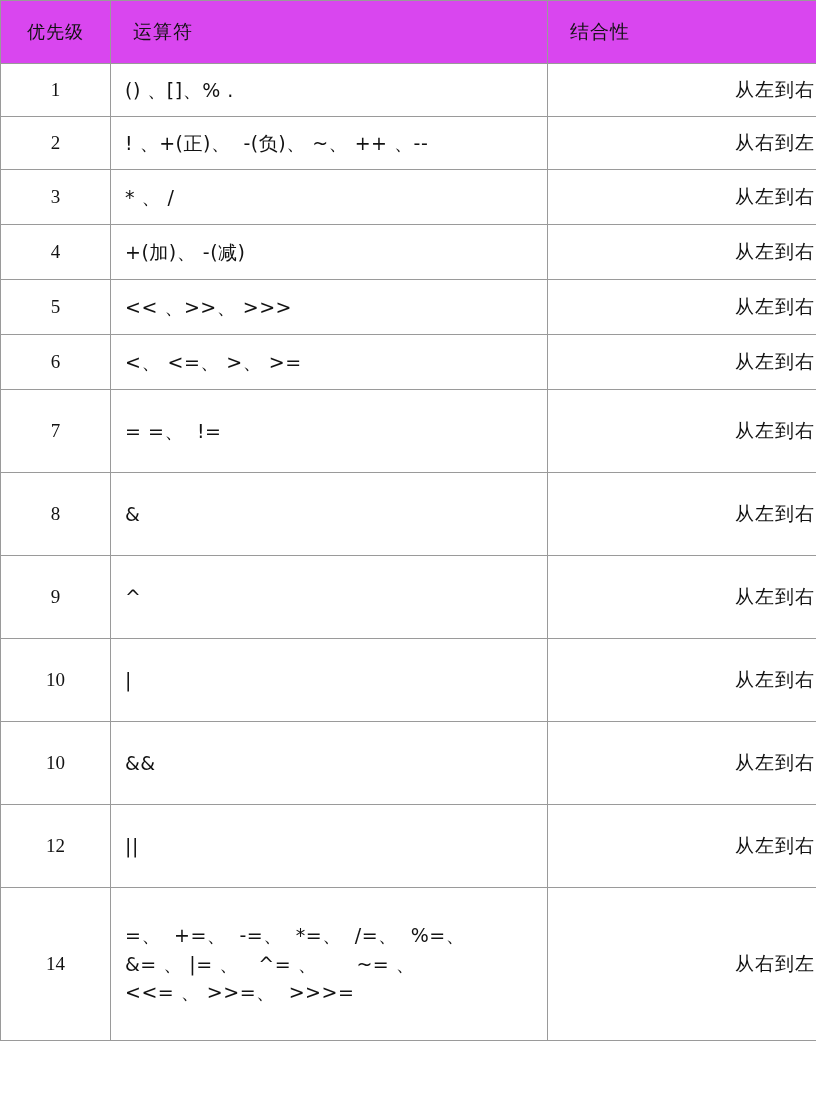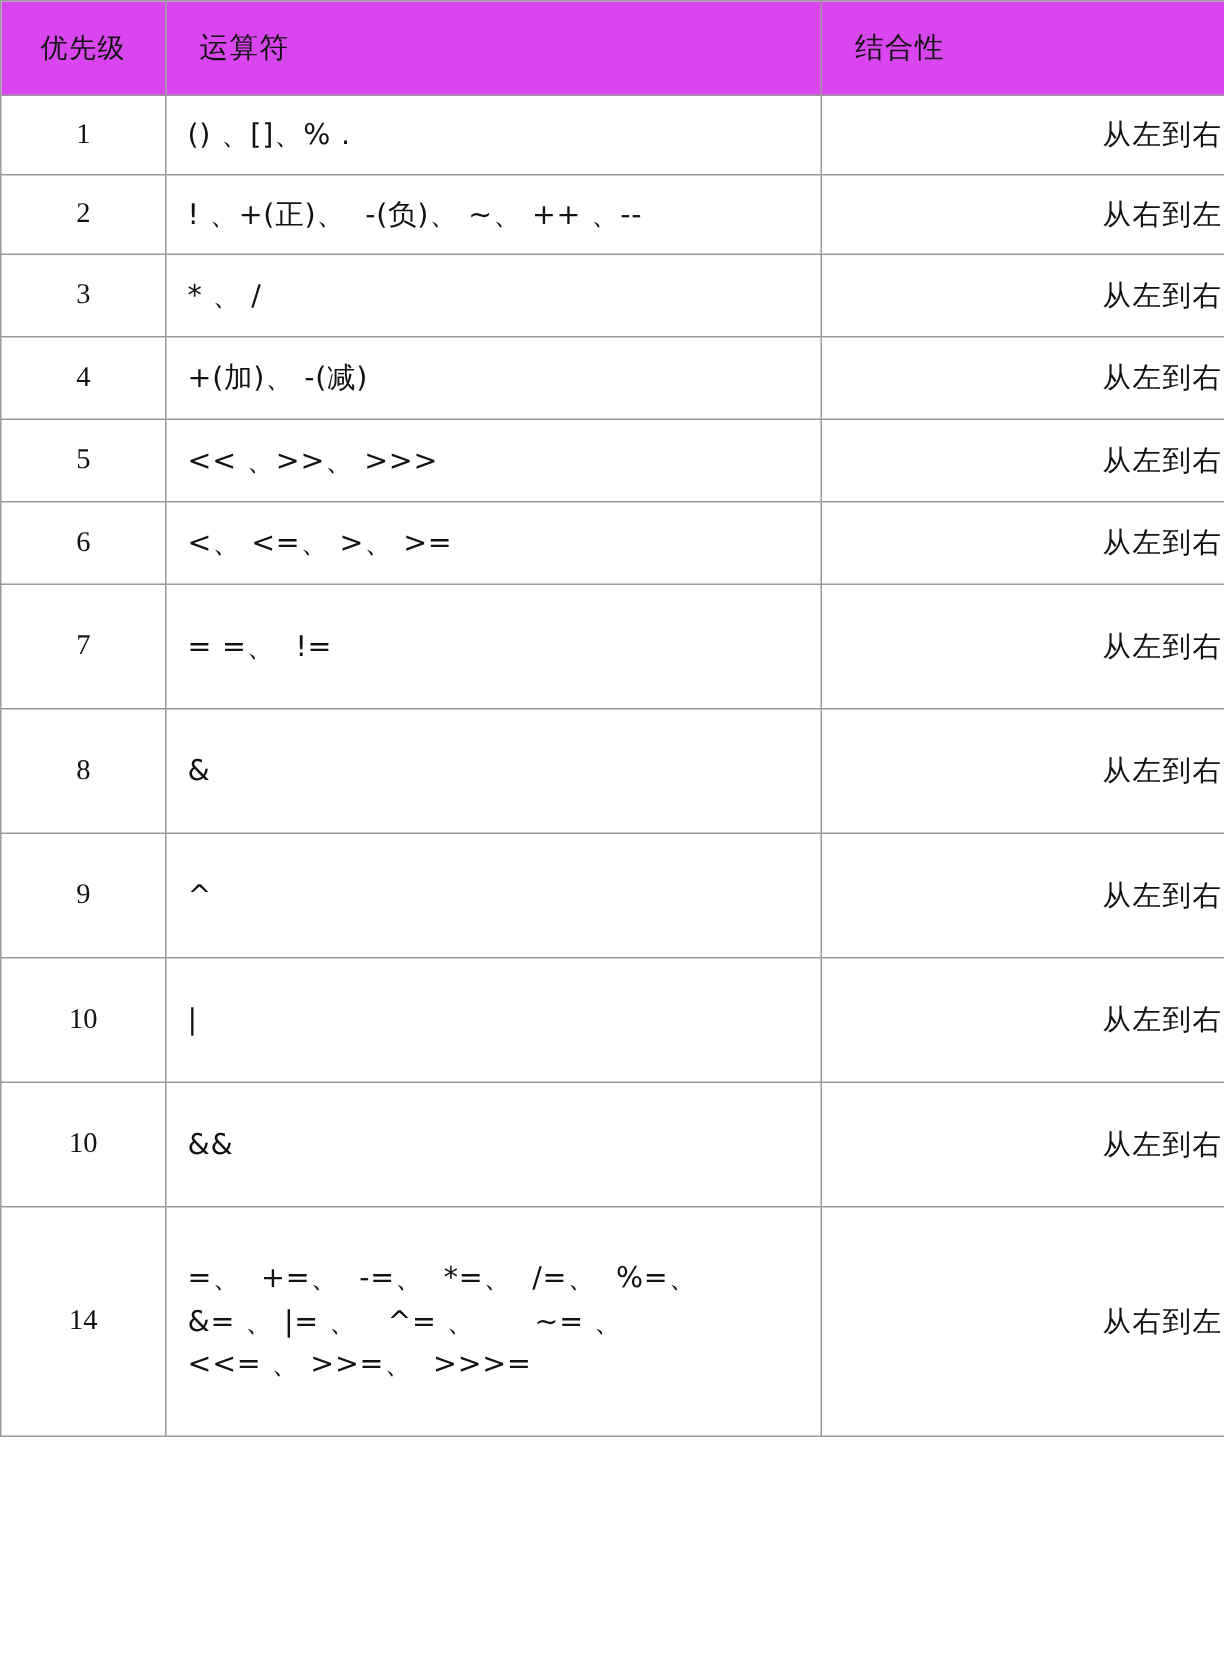--- a/index.html
+++ b/index.html
@@ -165,20 +165,27 @@
           </td>
           <td class="cell-assoc">从左到右</td>
         </tr>
         <tr data-h="80">
           <td class="cell-priority">10</td>
           <td class="cell-operator">
             <span class="line">&amp;&amp;</span>
           </td>
           <td class="cell-assoc">从左到右</td>
         </tr>
+        <tr data-h="80">
+          <td class="cell-priority">12</td>
+          <td class="cell-operator">
+            <span class="line">||</span>
+          </td>
+          <td class="cell-assoc">从左到右</td>
+        </tr>
         <tr data-h="150">
           <td class="cell-priority">14</td>
           <td class="cell-operator">
             <span class="line">=、  +=、  -=、  *=、  /=、  %=、</span>
             <span class="line">&amp;= 、 |= 、   ^= 、      ~= 、</span>
             <span class="line">&lt;&lt;= 、 &gt;&gt;=、  &gt;&gt;&gt;=</span>
           </td>
           <td class="cell-assoc">从右到左</td>
         </tr>
       </tbody>

